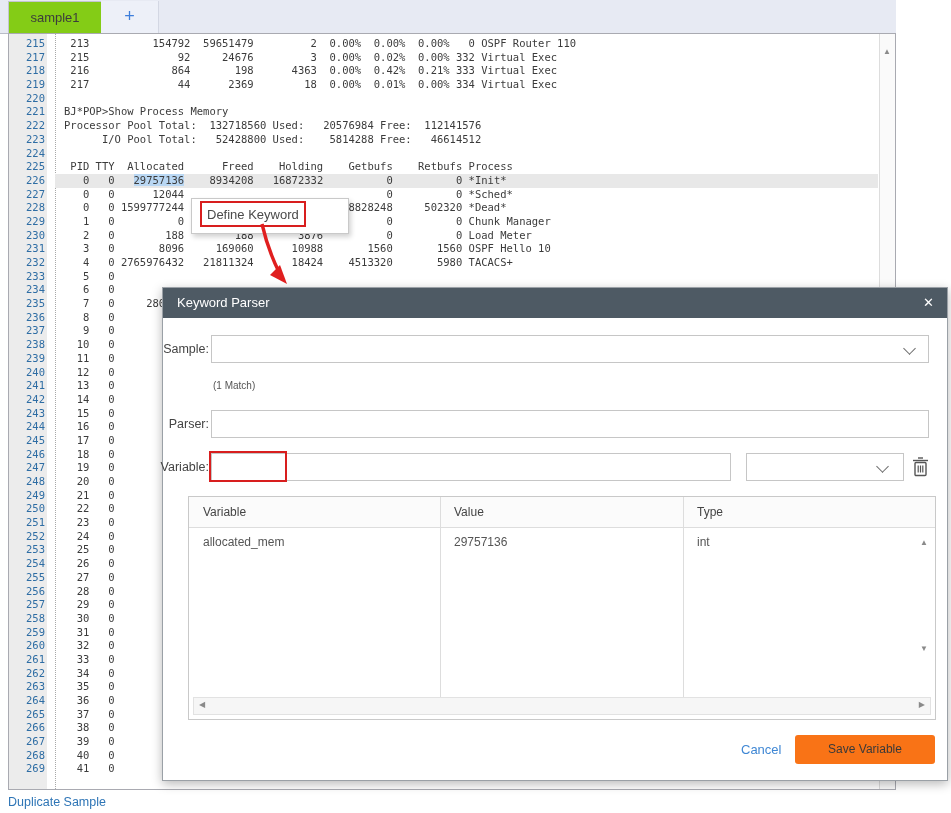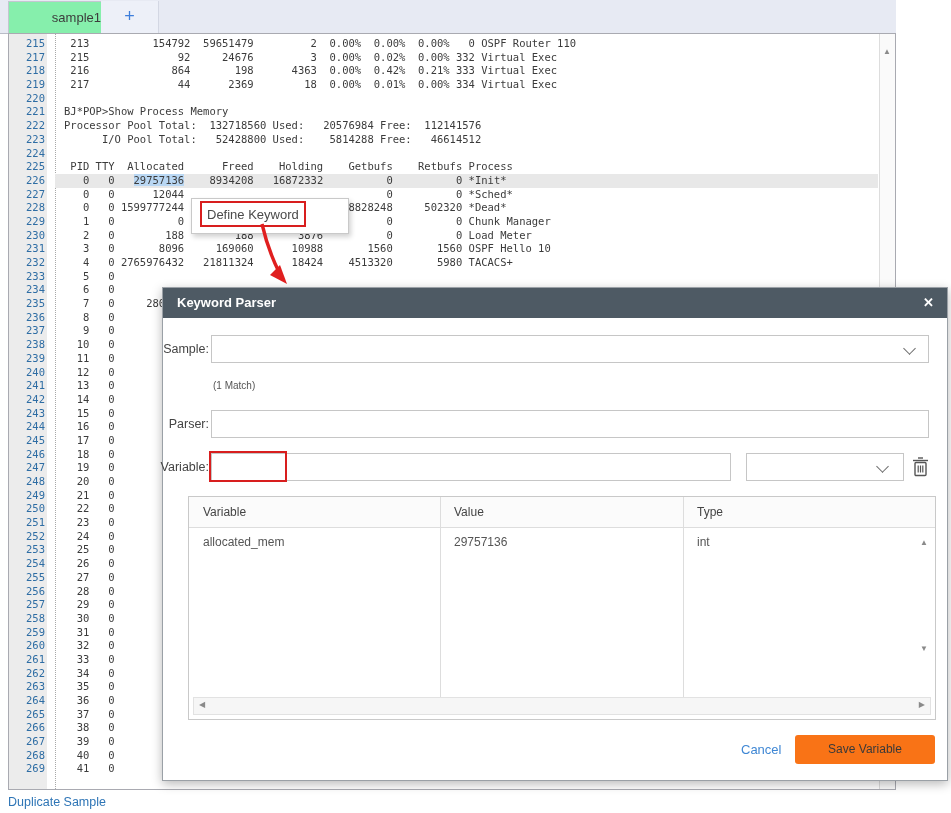--- a/index.html
+++ b/index.html
@@ -1,21 +1,21 @@
 <!DOCTYPE html>
 <html><head>
 <meta charset="utf-8">
 <style>
   html,body{margin:0;padding:0;background:#ffffff;font-family:"Liberation Sans",sans-serif;}
   #stage{position:relative;width:951px;height:813px;background:#fff;overflow:hidden;}
 
   
   #tabbar{position:absolute;left:0;top:0;width:896px;height:33px;background:#e7eaf3;border-bottom:1px solid #b9bcc7;}
-  .tab-active{position:absolute;left:8px;top:1px;width:92px;height:32px;background:#86efac;border:1px solid #c3c6d0;border-bottom:none;
-    font-size:13px;color:#3c3c3c;text-align:right;line-height:32px;}
+  .tab-active{position:absolute;left:8px;top:1px;width:92px;height:32px;background:#84cc16;border:1px solid #c3c6d0;border-bottom:none;
+    font-size:13px;color:#3c3c3c;text-align:center;line-height:32px;}
   .tab-plus{position:absolute;left:101px;top:1px;width:57px;height:32px;background:#edf0f8;border-right:1px solid #d3d7e3;
     color:#3d7edb;font-size:18px;text-align:center;line-height:30px;}
 
   
   #editor{position:absolute;left:8px;top:33px;width:886px;height:755px;border:1px solid #a9aab1;background:#fff;overflow:hidden;}
   #gutter-bg{position:absolute;left:0;top:0;bottom:0;width:38px;background:#ececec;}
   #gutter-sep{position:absolute;left:46px;top:0;bottom:0;width:0;border-left:1px dotted #a8a8a8;}
   #lines{position:absolute;left:0;top:3px;right:0;}
   .line{position:relative;height:13.7px;line-height:13.7px;display:flex;font-family:"DejaVu Sans Mono",monospace;font-size:10.5px;}
   .ln{width:36px;text-align:right;color:#2e6da4;flex:0 0 36px;}
@@ -30,21 +30,21 @@
   #ctx-popup{position:absolute;left:191px;top:198px;width:156px;height:34px;background:#fff;border:1px solid #c9c9c9;
     box-shadow:2px 3px 5px rgba(0,0,0,.18);z-index:5;}
   #ctx-popup .item{position:absolute;left:15px;top:0;line-height:32px;font-size:13px;color:#4a4a4a;}
   .red-rect{position:absolute;border:2px solid #d81e1e;z-index:6;pointer-events:none;}
   #ctx-red{left:200px;top:201px;width:102px;height:22px;}
   #arrow-svg{position:absolute;left:248px;top:220px;z-index:30;}
 
   
   #dialog{position:absolute;left:162px;top:287px;width:784px;height:492px;background:#fff;border:1px solid #9aa0a6;
     box-shadow:0 3px 10px rgba(0,0,0,.28);z-index:10;}
-  #dlg-header{position:absolute;left:0;top:0;right:0;height:30px;background:#4e5a64;font-weight:bold;}
+  #dlg-header{position:absolute;left:0;top:0;right:0;height:30px;background:#4e5a64;}
   #dlg-title{position:absolute;left:14px;top:0;line-height:30px;color:#fff;font-size:13px;}
   #dlg-close{position:absolute;right:13px;top:0;line-height:30px;color:#fff;font-size:13px;cursor:default;}
   .fld-label{position:absolute;left:-20px;width:66px;text-align:right;font-size:12.5px;color:#444;}
   .inp{position:absolute;background:#fff;border:1px solid #c6c6c6;font-size:12px;color:#5a5a5a;line-height:26px;
     padding:0 10px;white-space:pre;overflow:hidden;box-sizing:border-box;}
   .chev{position:absolute;width:8px;height:8px;border-right:1.5px solid #6b6b6b;border-bottom:1.5px solid #6b6b6b;
     transform:rotate(45deg);}
   #sample-label{top:54px;}
   #sample-input{left:48px;top:47px;width:718px;height:28px;}
   #match-text{position:absolute;left:50px;top:92px;font-size:10px;color:#555;}

